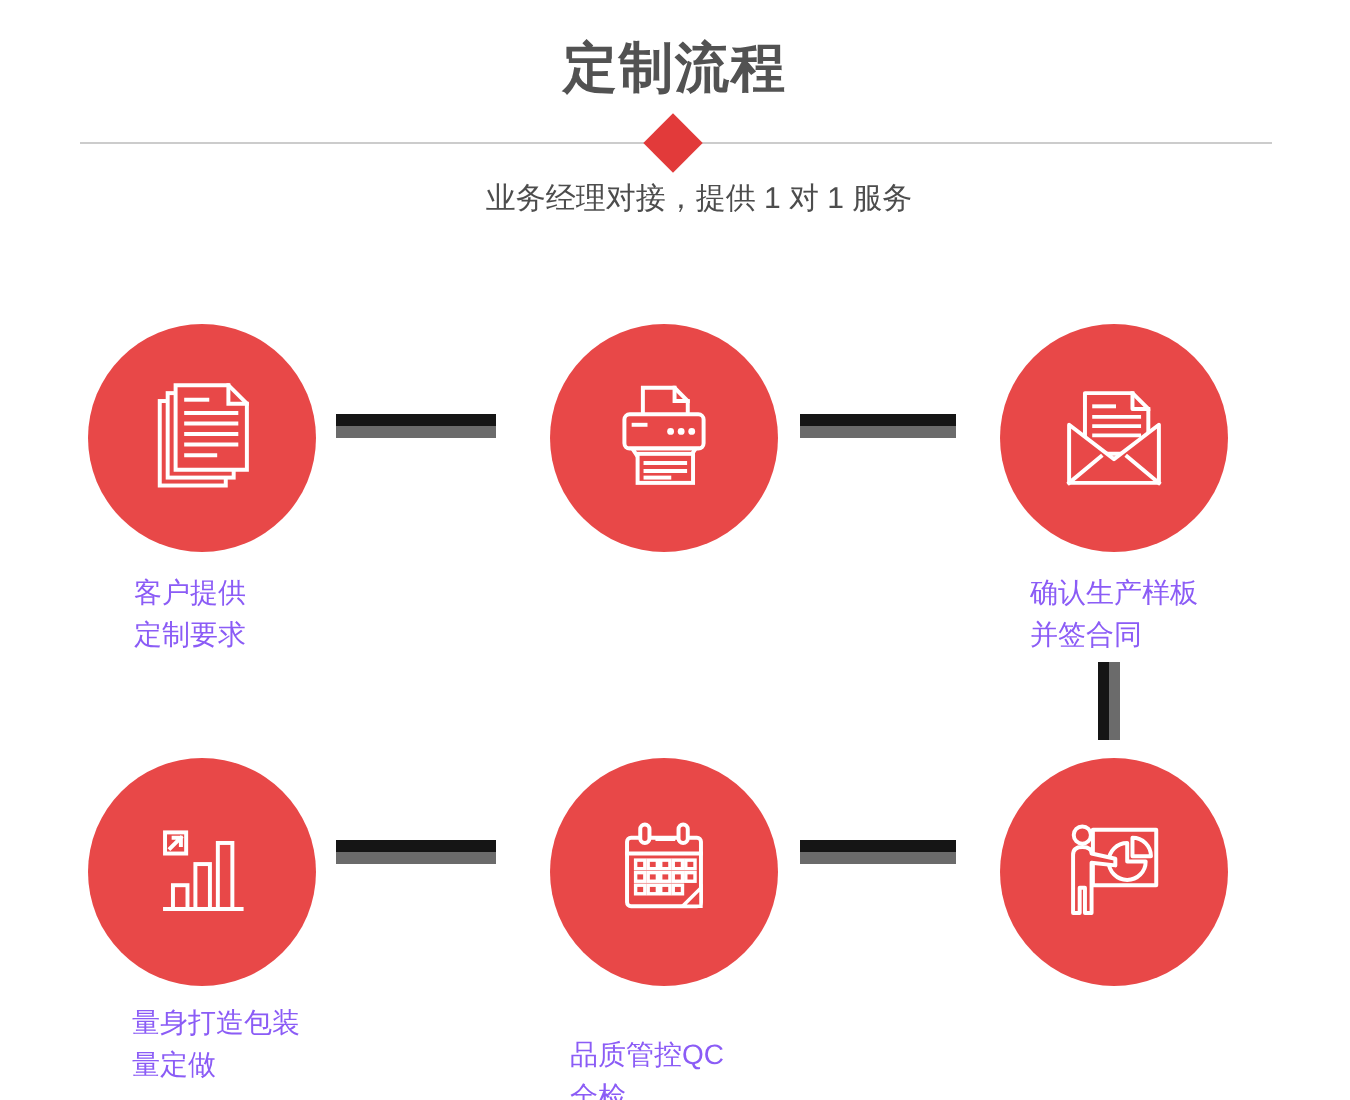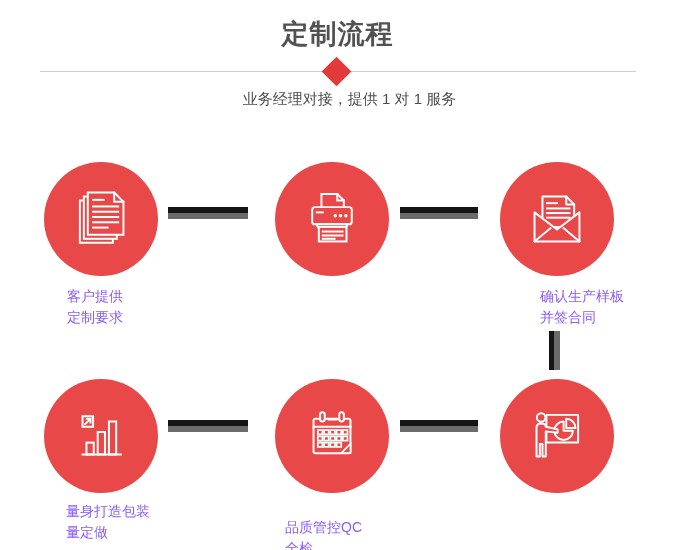--- a/index.html
+++ b/index.html
@@ -40,21 +40,21 @@
   .vbar{
     position:absolute;width:11px;
     background:linear-gradient(to right,#151515 0 50%,#6b6b6b 50% 100%);
   }
   
   .c1{left:44px;top:162px;} .c2{left:275px;top:162px;} .c3{left:500px;top:162px;}
   .c4{left:44px;top:379px;} .c5{left:275px;top:379px;} .c6{left:500px;top:379px;}
   .h1{left:168px;top:207px;width:80px;} .h2{left:400px;top:207px;width:78px;}
   .h3{left:168px;top:420px;width:80px;} .h4{left:400px;top:420px;width:78px;}
   .v1{left:549px;top:331px;height:39px;}
-  .cap1{left:67px;top:286px;} .cap2{left:285px;top:286px;} .cap3{left:540px;top:286px;}
+  .cap1{left:67px;top:286px;} .cap2{left:285px;top:286px;} .cap3{left:515px;top:286px;}
   .cap4{left:66px;top:501px;} .cap5{left:285px;top:501px;margin-top:16px;} .cap6{left:520px;top:501px;}
 </style>
 </head>
 <body>
 
 <div class="stage">
 
   <div class="page-title">定制流程</div>
   <div class="divider"></div>
   <div class="diamond"></div>

